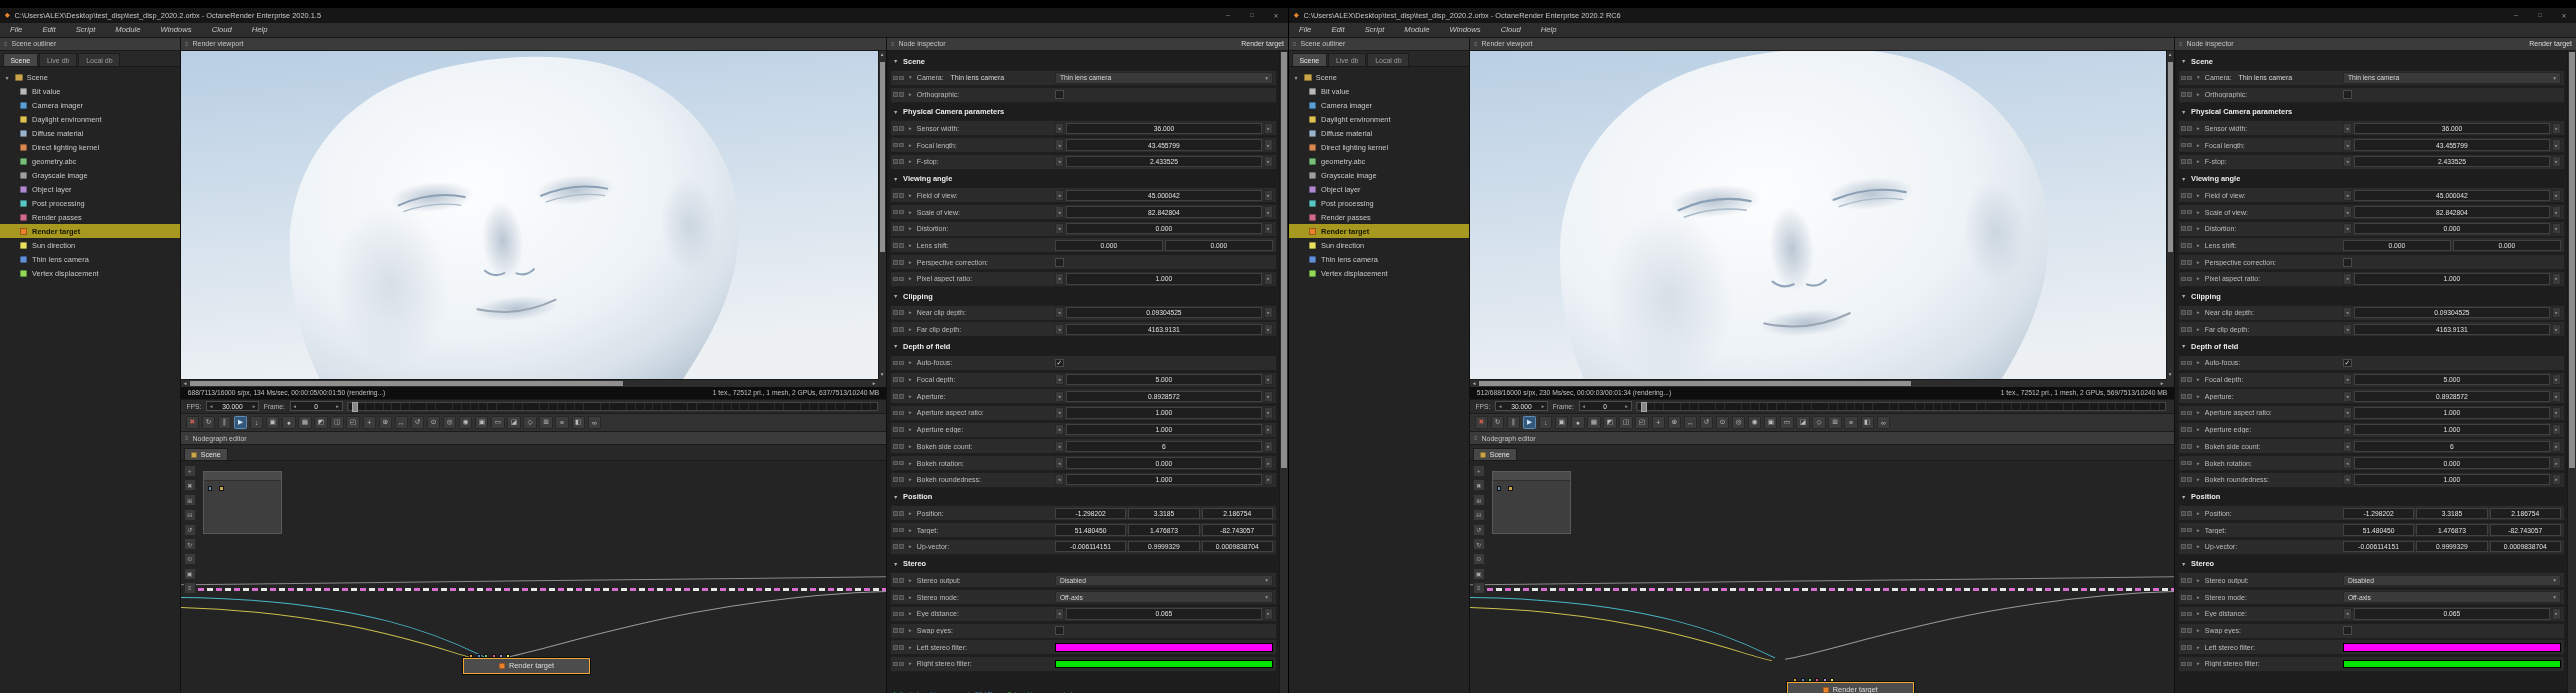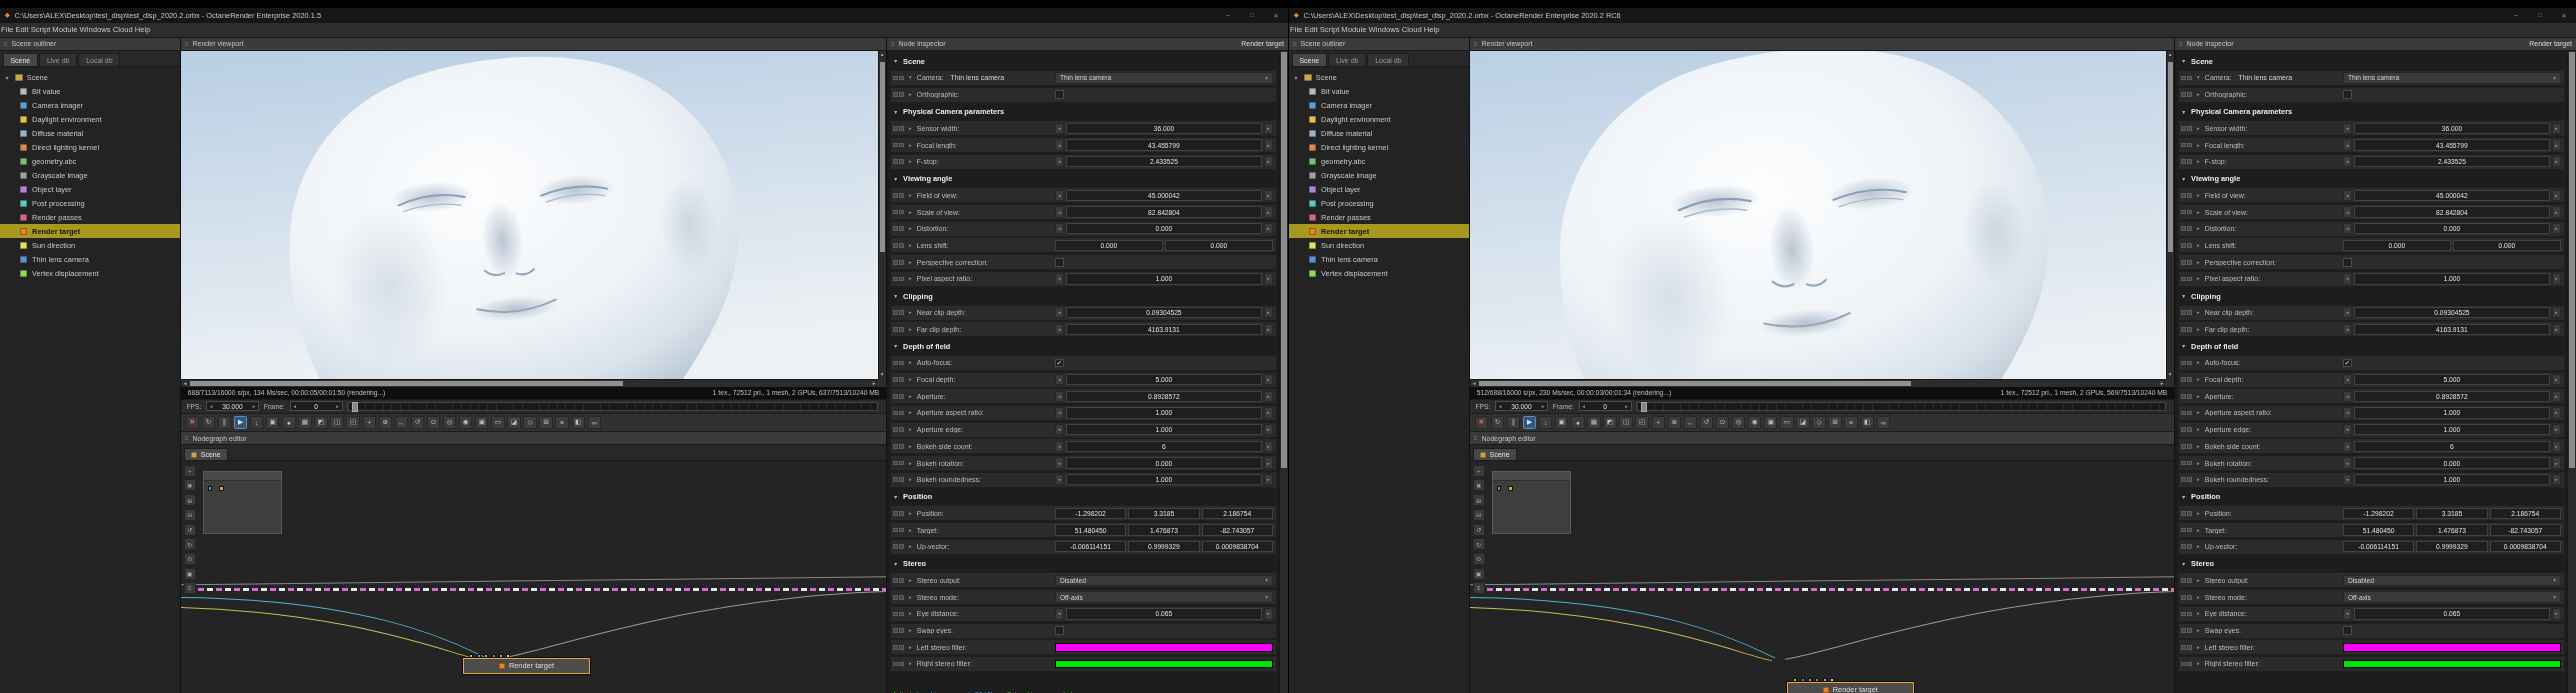--- a/index.html
+++ b/index.html
@@ -8,21 +8,21 @@
 .window{width:50%;height:100%;display:flex;flex-direction:column;background:#1e1e1e;position:relative;margin-top:8px;}
 .window + .window{border-left:0.7px solid #000;}
 
 .titlebar{height:14.8px;background:#161616;color:#c8c8c8;display:flex;align-items:center;gap:4.7px;padding-left:4.7px;font-size:7.4px;flex:0 0 auto;}
 .app-icon{color:#e8832a;font-size:6.7px;}
 .title-text{white-space:nowrap;overflow:hidden;}
 .win-btns{margin-left:auto;display:flex;height:100%;}
 .win-btn{width:24px;display:flex;align-items:center;justify-content:center;color:#9a9a9a;font-size:6px;}
 
 .menubar{height:14.8px;background:#2d2d2d;border-bottom:0.7px solid #161616;display:flex;align-items:center;color:#c6c6c6;font-size:7.7px;flex:0 0 auto;}
-.menu-item{padding:0 1px;height:100%;display:flex;align-items:center;cursor:default;}
+.menu-item{padding:0 10px;height:100%;display:flex;align-items:center;cursor:default;font-style:italic;}
 
 .main{flex:1;display:flex;min-height:0;}
 
 .panel-header{height:13.4px;background:#3b3b3b;border-bottom:0.7px solid #191919;color:#c4c4c4;font-size:7px;display:flex;align-items:center;gap:4px;padding:0 4px;flex:0 0 auto;}
 .panel-grip{color:#7c7c7c;font-size:6px;}
 .hdr-right{margin-left:auto;color:#dcdcdc;}
 
 .outliner{width:181px;flex:0 0 auto;background:#232323;border-right:0.7px solid #101010;display:flex;flex-direction:column;}
 .outliner-tabs,.ngtabs{height:16px;background:#282828;border-bottom:0.7px solid #191919;display:flex;align-items:flex-end;gap:1.3px;padding-left:2.7px;flex:0 0 auto;}
 .otab{height:12.7px;padding:0 6.7px;display:flex;align-items:center;gap:3.4px;font-size:7px;color:#9c9c9c;background:#313131;border:0.7px solid #1d1d1d;border-bottom:none;}

